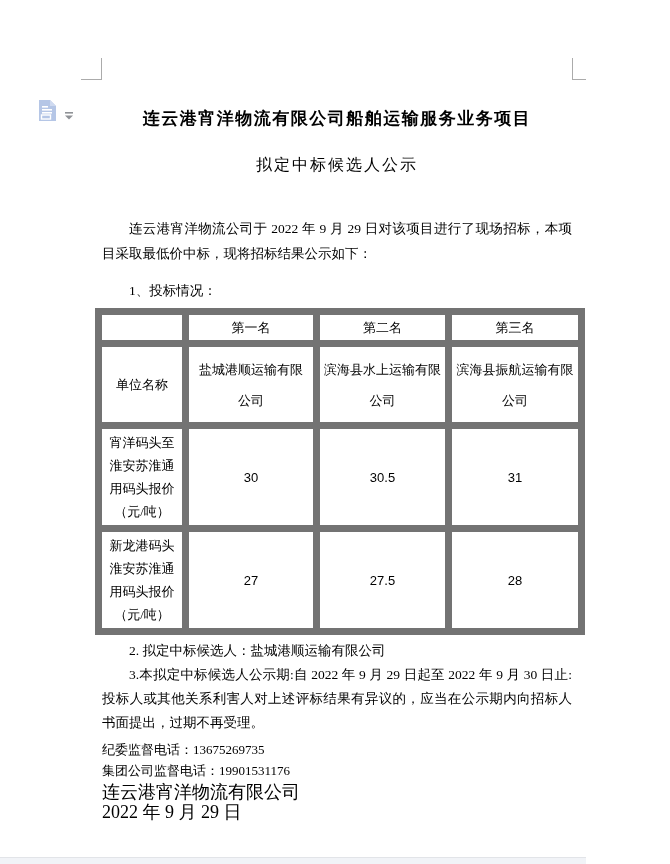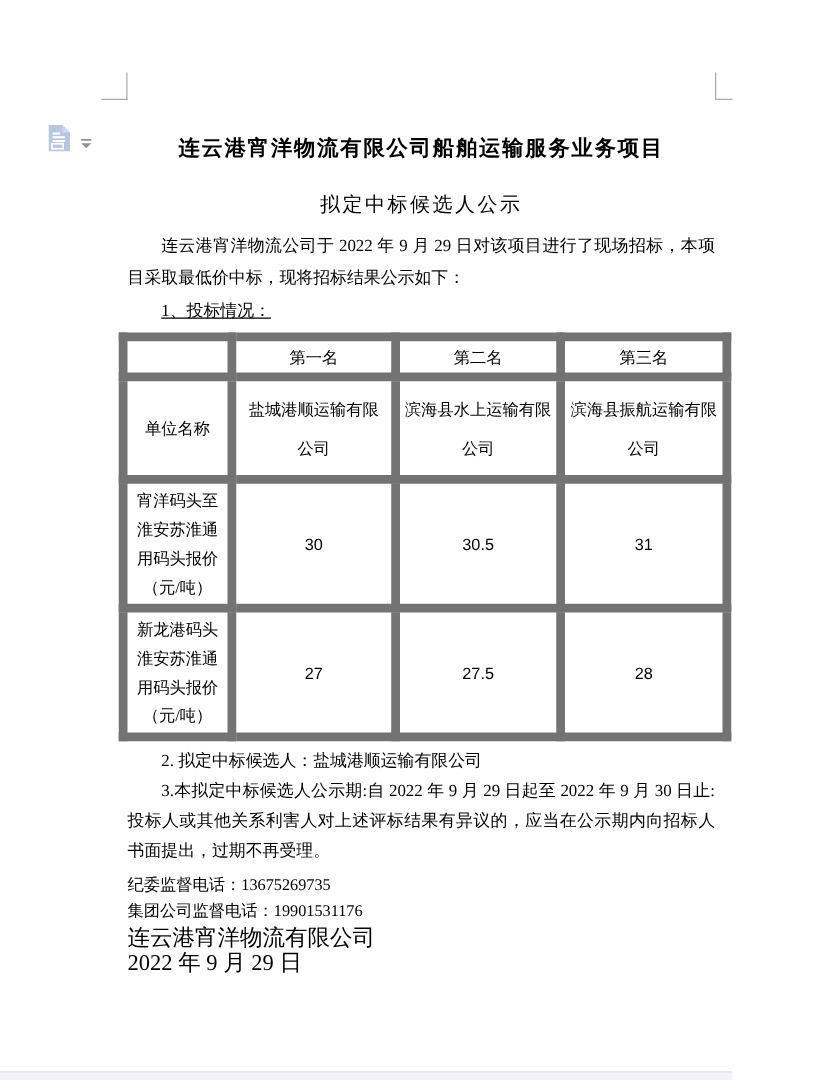--- a/index.html
+++ b/index.html
@@ -58,22 +58,22 @@
     margin-top:20px;
     font-size:16px; line-height:26px;
     font-weight:normal; text-align:center;
     letter-spacing:2px;
   }
   .para {
     font-size:13.5px; line-height:25px;
     text-align:justify;
   }
   .indent { text-indent:2em; }
-  .intro { margin-top:6px; }
-  .sec-head { margin-top:2px;text-decoration:underline; }
+  .intro { margin-top:38px; }
+  .sec-head { margin-top:12px; }
 
   table.bid {
     margin-top:5px; margin-left:-7px;
     width:483px;
     border-collapse:collapse;
     table-layout:fixed;
     font-size:13px;
   }
   table.bid td {
     border:7px solid #737373;

